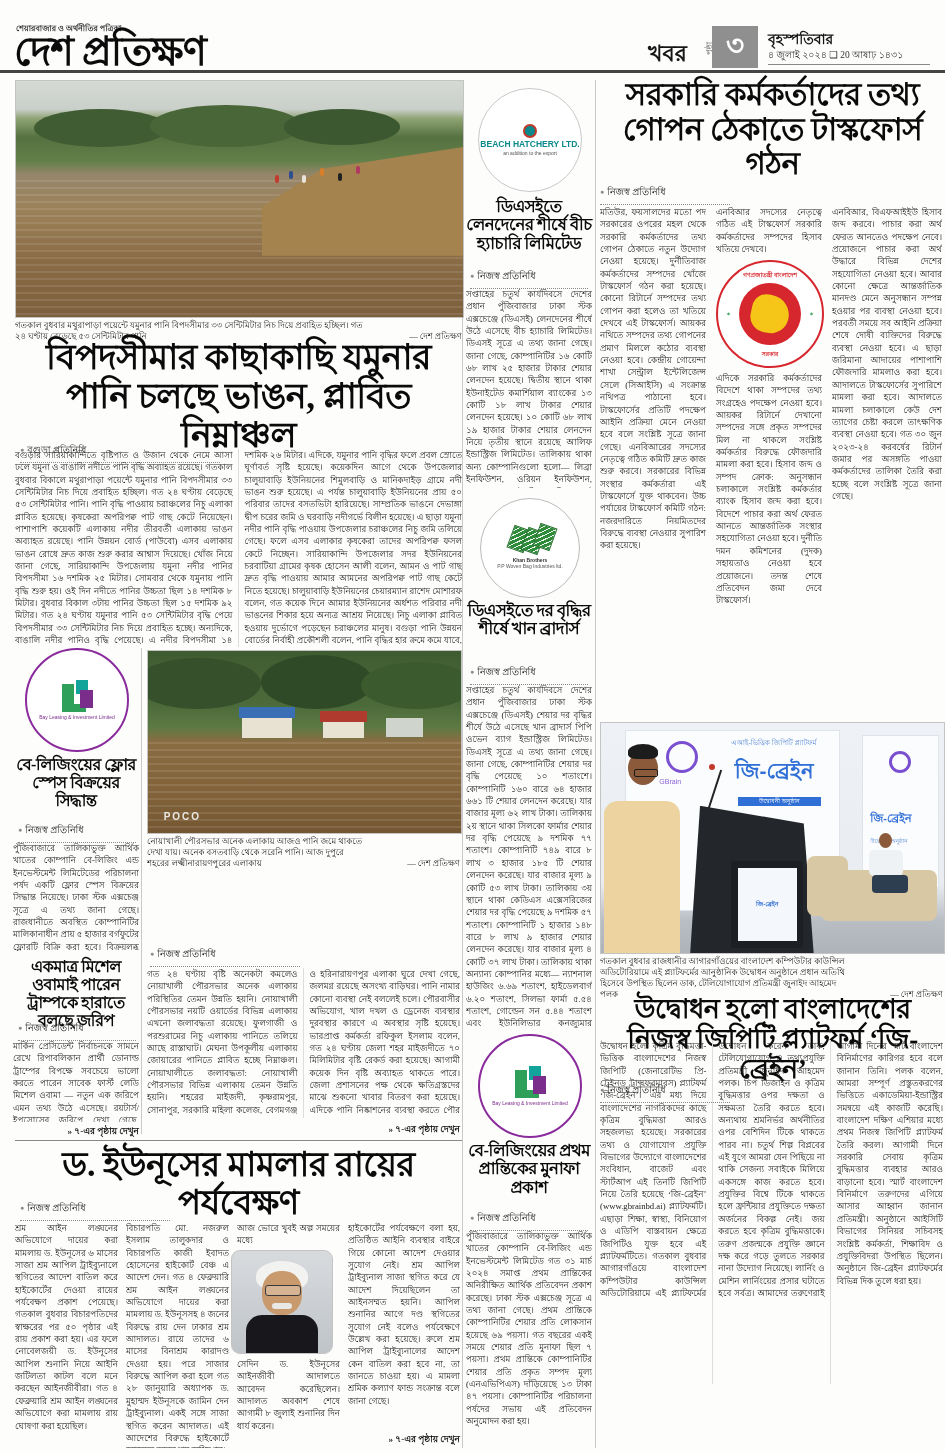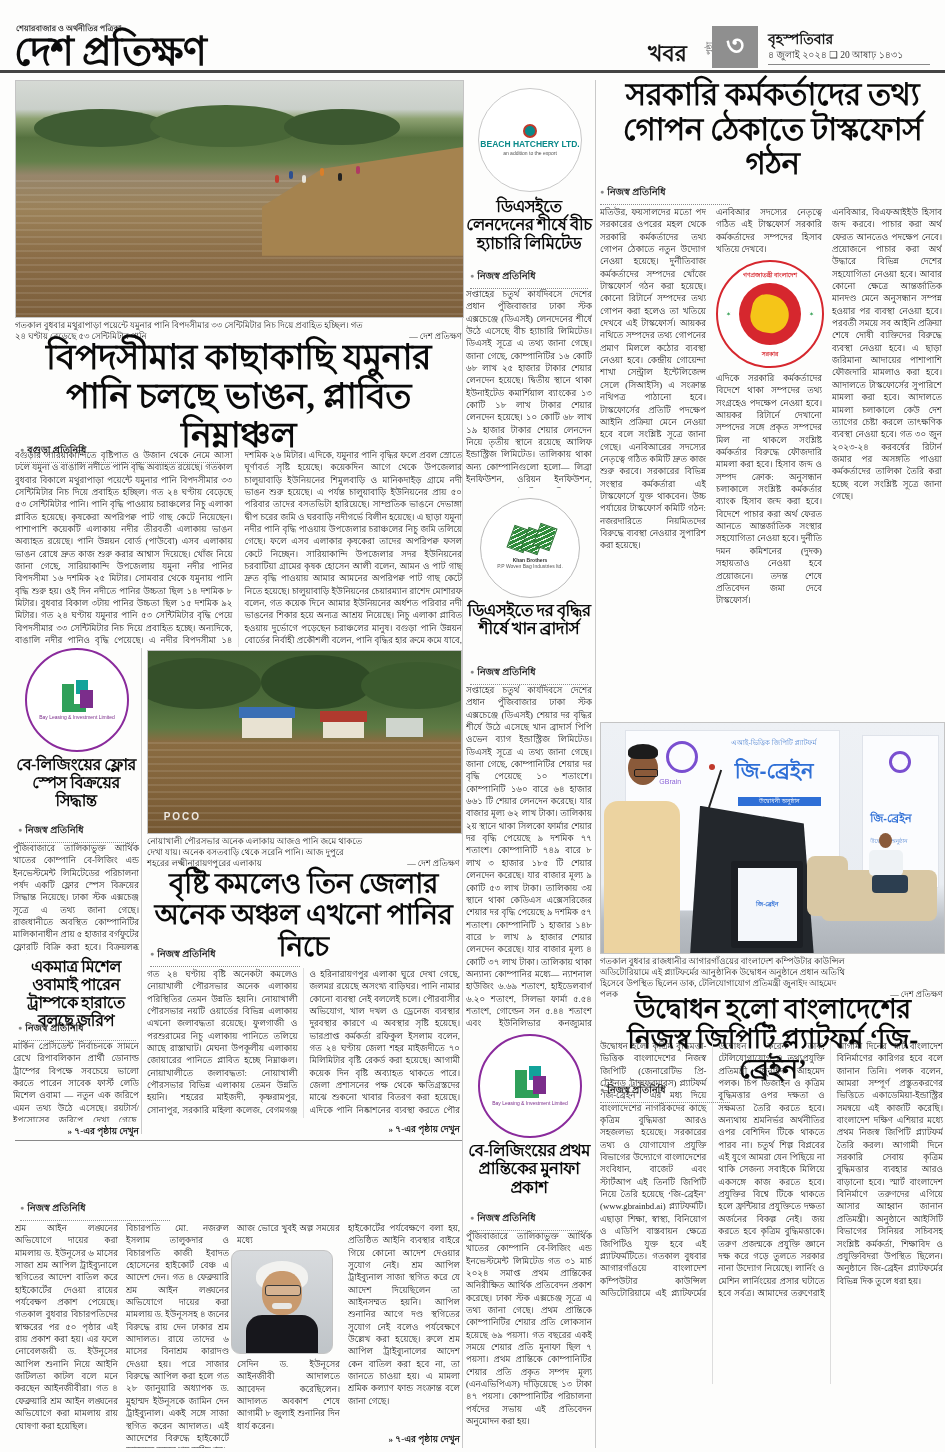--- a/index.html
+++ b/index.html
@@ -1,21 +1,21 @@
 <!DOCTYPE html>
 <html><head>
 <meta charset="utf-8">
 <style>
   html,body{margin:0;padding:0;background:#e9e9e9;}
   .page{position:relative;width:945px;height:1452px;background:#fdfdfc;margin:0 auto;
         font-family:"Liberation Serif","DejaVu Serif",serif;color:#161616;overflow:hidden;}
   .abs{position:absolute;}
   .headline{font-weight:bold;text-align:center;line-height:1.12;color:#0a0a0a;
             font-family:"Liberation Serif","DejaVu Serif",serif;letter-spacing:-0.5px;}
-  .byline{font-size:9.5px;font-weight:bold;border-bottom:1px dotted #8a8a8a;padding:1px 0 4px;}
+  .byline{font-size:9.5px;font-weight:normal;border-bottom:1px dotted #8a8a8a;padding:1px 0 4px;}
   .byline .bullet{color:#8a8a8a;font-size:7px;vertical-align:1px;margin-right:3px;}
   .body-text{font-size:8.7px;line-height:1.42;text-align:justify;overflow:hidden;color:#1c1c1c;}
   .caption{font-size:8.5px;line-height:1.3;color:#222;display:flex;justify-content:space-between;gap:8px;}
   .caption .credit{font-weight:normal;white-space:nowrap;align-self:flex-end;margin-left:33px;}
   .jump{font-size:9px;font-weight:bold;text-align:right;}
   .vrule{position:absolute;width:1px;background:#c9c9c9;}
   .hrule{position:absolute;background:#444;}
   .cols2{column-count:2;column-gap:12px;column-rule:1px solid #ddd;}
   .cols3{column-count:3;column-gap:12px;column-rule:1px solid #ddd;}
   .photo{border:1px solid #c4c4c4;overflow:hidden;position:absolute;}
@@ -213,32 +213,32 @@
     <div class="house" style="left:56%;top:38%;width:13%;height:10%;"></div>
     <div class="roof" style="left:55%;top:33%;width:15%;height:6%;background:#b03a2e;"></div>
     <div class="house" style="left:76%;top:37%;width:12%;height:10%;background:#cfd5cd;"></div>
     <div class="streaks" style="top:50%;height:50%;"></div>
     <div class="poco" style="left:5%;bottom:6%;">POCO</div>
   </div>
   <div class="abs caption" style="left:147px;top:836px;width:313px;">
     <span>নোয়াখালী পৌরসভার অনেক এলাকায় আজও পানি জমে থাকতে দেখা যায়। অনেক বসতবাড়ি থেকে সরেনি পানি। আজ দুপুরে শহরের লক্ষ্মীনারায়ণপুরের এলাকায়</span>
     <span class="credit">— দেশ প্রতিক্ষণ</span>
   </div>
-  <div class="abs headline" style="left:147px;top:868px;width:313px;font-size:28px;">বৃষ্টি কমলেও তিন জেলার অনেক অঞ্চল এখনো পানির নিচে</div>
   <div class="abs byline" style="left:150px;top:946px;width:150px;">
     <span class="bullet">●</span><span>নিজস্ব প্রতিনিধি</span>
   </div>
   <div class="abs body-text cols2" style="left:147px;top:968px;width:313px;height:150px;">
     <span>গত ২৪ ঘণ্টায় বৃষ্টি অনেকটা কমলেও নোয়াখালী পৌরসভার অনেক এলাকায় পরিস্থিতির তেমন উন্নতি হয়নি। নোয়াখালী পৌরসভার নয়টি ওয়ার্ডের বিভিন্ন এলাকায় এখনো জলাবদ্ধতা রয়েছে। ফুলগাজী ও পরশুরামের নিচু এলাকায় পানিতে তলিয়ে আছে রাস্তাঘাট। মেঘনা উপকূলীয় এলাকায় জোয়ারের পানিতে প্লাবিত হচ্ছে নিম্নাঞ্চল। নোয়াখালীতে জলাবদ্ধতা: নোয়াখালী পৌরসভার বিভিন্ন এলাকায় তেমন উন্নতি হয়নি। শহরের মাইজদী, কৃষ্ণরামপুর, সোনাপুর, সরকারি মহিলা কলেজ, বেগমগঞ্জ ও হরিনারায়ণপুর এলাকা ঘুরে দেখা গেছে, জলমগ্ন রয়েছে অসংখ্য বাড়িঘর। পানি নামার কোনো ব্যবস্থা নেই বললেই চলে। পৌরবাসীর অভিযোগ, খাল দখল ও ড্রেনেজ ব্যবস্থার দুরবস্থার কারণে এ অবস্থার সৃষ্টি হয়েছে।</span>
     <span>ভারপ্রাপ্ত কর্মকর্তা রফিকুল ইসলাম বলেন, গত ২৪ ঘণ্টায় জেলা শহর মাইজদীতে ৭০ মিলিমিটার বৃষ্টি রেকর্ড করা হয়েছে। আগামী কয়েক দিন বৃষ্টি অব্যাহত থাকতে পারে। জেলা প্রশাসনের পক্ষ থেকে ক্ষতিগ্রস্তদের মাঝে শুকনো খাবার বিতরণ করা হয়েছে। এদিকে পানি নিষ্কাশনের ব্যবস্থা করতে পৌর কর্তৃপক্ষ কাজ শুরু করেছে বলে জানা গেছে। ৩-৪ এর দিনের মধ্যে পরিস্থিতি স্বাভাবিক হয়ে আসবে বলে আশা করছেন সংশ্লিষ্টরা। ফেনীর ফুলগাজী ও পরশুরামের নিম্নাঞ্চলের পানি নামতে শুরু করেছে। তবে মুহুরী নদীর পানি এখনো বিপদসীমার কাছাকাছি অবস্থান করছে। এতে করে দুই উপজেলার নিম্নাঞ্চলের ঘরবাড়ি ও ফসলি জমি এখনো জলমগ্ন রয়েছে।</span>
   </div>
   <div class="abs jump" style="left:310px;top:1122px;width:150px;">
     <span>»</span> <span>৭-এর পৃষ্ঠায় দেখুন</span>
   </div>
 
+  <div class="abs headline" style="left:15px;top:1146px;width:447px;font-size:34px;">ড. ইউনূসের মামলার রায়ের পর্যবেক্ষণ</div>
   <div class="abs byline" style="left:20px;top:1200px;width:150px;">
     <span class="bullet">●</span><span>নিজস্ব প্রতিনিধি</span>
   </div>
   <div class="abs body-text" style="left:15px;top:1222px;width:103px;height:226px;">শ্রম আইন লঙ্ঘনের অভিযোগে দায়ের করা মামলায় ড. ইউনূসের ৬ মাসের সাজা শ্রম আপিল ট্রাইব্যুনালে স্থগিতের আদেশ বাতিল করে হাইকোর্টের দেওয়া রায়ের পর্যবেক্ষণ প্রকাশ পেয়েছে। গতকাল বুধবার বিচারপতিদের স্বাক্ষরের পর ৫০ পৃষ্ঠার এই রায় প্রকাশ করা হয়। এর ফলে নোবেলজয়ী ড. ইউনূসের আপিল শুনানি নিয়ে আইনি জটিলতা কাটল বলে মনে করছেন আইনজীবীরা। গত ৪ ফেব্রুয়ারি শ্রম আইন লঙ্ঘনের অভিযোগে করা মামলায় রায় ঘোষণা করা হয়েছিল।</div>
   <div class="abs body-text" style="left:126px;top:1222px;width:103px;height:226px;">বিচারপতি মো. নজরুল ইসলাম তালুকদার ও বিচারপতি কাজী ইবাদত হোসেনের হাইকোর্ট বেঞ্চ এ আদেশ দেন। গত ৪ ফেব্রুয়ারি শ্রম আইন লঙ্ঘনের অভিযোগে দায়ের করা মামলায় ড. ইউনূসসহ ৪ জনের বিরুদ্ধে রায় দেন ঢাকার শ্রম আদালত। রায়ে তাদের ৬ মাসের বিনাশ্রম কারাদণ্ড দেওয়া হয়। পরে সাজার বিরুদ্ধে আপিল করা হলে গত ২৮ জানুয়ারি অধ্যাপক ড. মুহাম্মদ ইউনূসকে জামিন দেন ট্রাইব্যুনাল। একই সঙ্গে সাজা স্থগিত করেন আদালত। এই আদেশের বিরুদ্ধে হাইকোর্টে আবেদন করেন শ্রম অধিদপ্তর।</div>
   <div class="abs body-text" style="left:237px;top:1222px;width:103px;height:24px;">আজ ভোরে খুবই অল্প সময়ের মধ্যে</div>
   <div class="photo p4" style="left:231px;top:1250px;width:100px;height:102px;">
     <div class="abs" style="left:24px;top:10px;width:52px;height:30px;background:#f2f2f0;border-radius:50% 50% 40% 40%;"></div>
     <div class="abs" style="left:30px;top:20px;width:40px;height:44px;background:#c99a6e;border-radius:45%;"></div>
     <div class="abs" style="left:33px;top:34px;width:34px;height:9px;border:1.5px solid #3a3a3a;border-radius:3px;background:rgba(255,255,255,.25);"></div>

